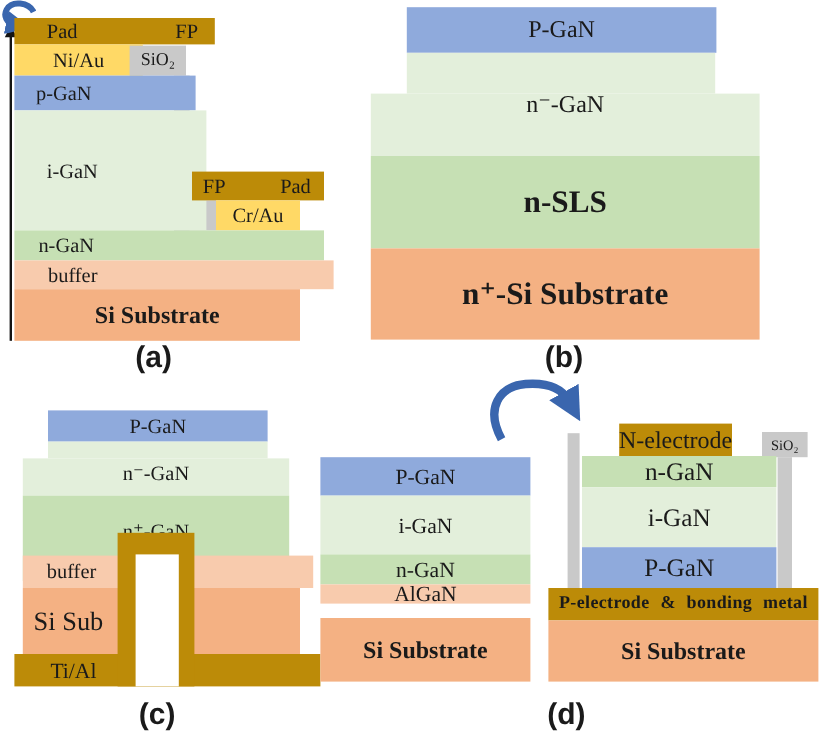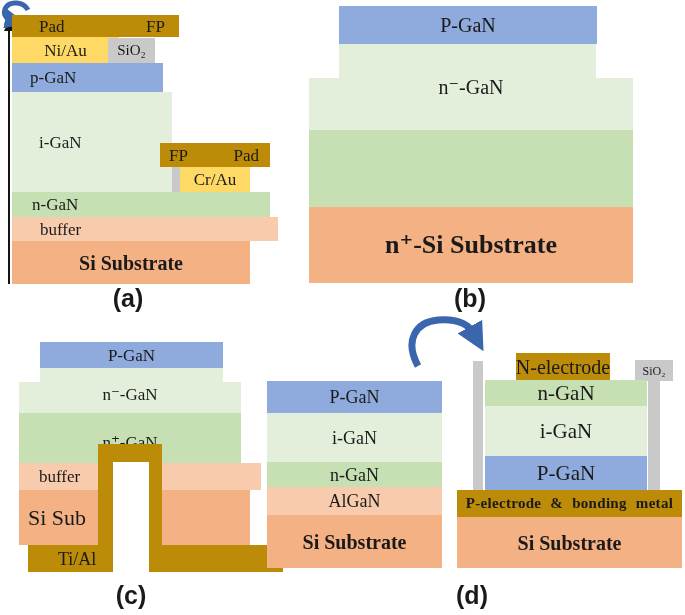--- a/index.html
+++ b/index.html
@@ -80,48 +80,49 @@
 
     <div class="cap" style="left:63px;top:284px;">(a)</div>
   </div>
 
   <div>
     <div class="ly blu fs20" style="left:339px;top:6px;width:258px;height:38px;">P-GaN</div>
     <div class="ly pgr" style="left:339px;top:44px;width:257px;height:34px;"></div>
     <div class="ly pgr" style="left:309px;top:78px;width:324px;height:52px;"></div>
     <div class="ly nobg fs20" style="left:309px;top:72px;width:324px;height:30px;">n⁻-GaN</div>
     <div class="ly grn col" style="left:309px;top:130px;width:324px;height:77px;gap:7px;">
+      <span class="bold26">n-SLS</span>
     </div>
     <div class="ly org bold26" style="left:309px;top:207px;width:324px;height:76px;">n⁺-Si Substrate</div>
 
     <div class="cap" style="left:405px;top:284px;">(b)</div>
   </div>
 
   <div>
     <div class="ly blu" style="left:40px;top:342px;width:183px;height:26px;">P-GaN</div>
     <div class="ly pgr" style="left:40px;top:368px;width:183px;height:14px;"></div>
     <div class="ly pgr" style="left:19px;top:382px;width:222px;height:31px;"></div>
     <div class="ly nobg" style="left:19px;top:380px;width:222px;height:28px;">n⁻-GaN</div>
     <div class="ly grn topalign" style="left:19px;top:413px;width:222px;height:50px;padding-top:21px;">n⁺-GaN</div>
     <div class="ly por left" style="left:19px;top:463px;width:222px;height:27px;padding-left:20px;">buffer</div>
     <div class="ly org left bold22" style="left:19px;top:490px;width:222px;height:55px;padding-left:9px;">Si Sub</div>
-    <div class="ly gold left fs18" style="left:28px;top:545px;width:225px;height:27px;padding-left:30px;">Ti/Al</div>
+    <div class="ly gold left fs18" style="left:12px;top:545px;width:225px;height:27px;padding-left:30px;">Ti/Al</div>
 
     <div class="ly gold" style="left:98px;top:444px;width:64px;height:128px;"></div>
     <div class="ly whitefill" style="left:113px;top:462px;width:36px;height:110px;"></div>
 
     <div class="cap" style="left:66px;top:581px;">(c)</div>
   </div>
 
   <div>
 
     <div class="ly blu fs18" style="left:267px;top:381px;width:175px;height:32px;">P-GaN</div>
     <div class="ly pgr fs18" style="left:267px;top:413px;width:175px;height:49px;">i-GaN</div>
     <div class="ly grn fs18" style="left:267px;top:462px;width:175px;height:25px;">n-GaN</div>
-    <div class="ly por fs18" style="left:267px;top:487px;width:175px;height:28px;">AlGaN</div>
+    <div class="ly por fs18" style="left:267px;top:487px;width:175px;height:16px;">AlGaN</div>
     <div class="ly org bold23" style="left:267px;top:515px;width:175px;height:53px;">Si Substrate</div>
 
     <svg style="left:406px;top:314px" width="84" height="56" viewBox="0 0 84 56">
       <defs>
         <marker id="ah2" markerWidth="4" markerHeight="4" refX="1.2" refY="2" orient="auto">
           <path d="M0,0 L4,2 L0,4 Z" fill="#3A66AE"></path>
         </marker>
       </defs>
       <path d="M 12 52 C -2 26, 10 8, 32 6 C 52 4.5, 63 11, 68 20" fill="none" stroke="#3A66AE" stroke-width="7" marker-end="url(#ah2)"></path>
     </svg>

